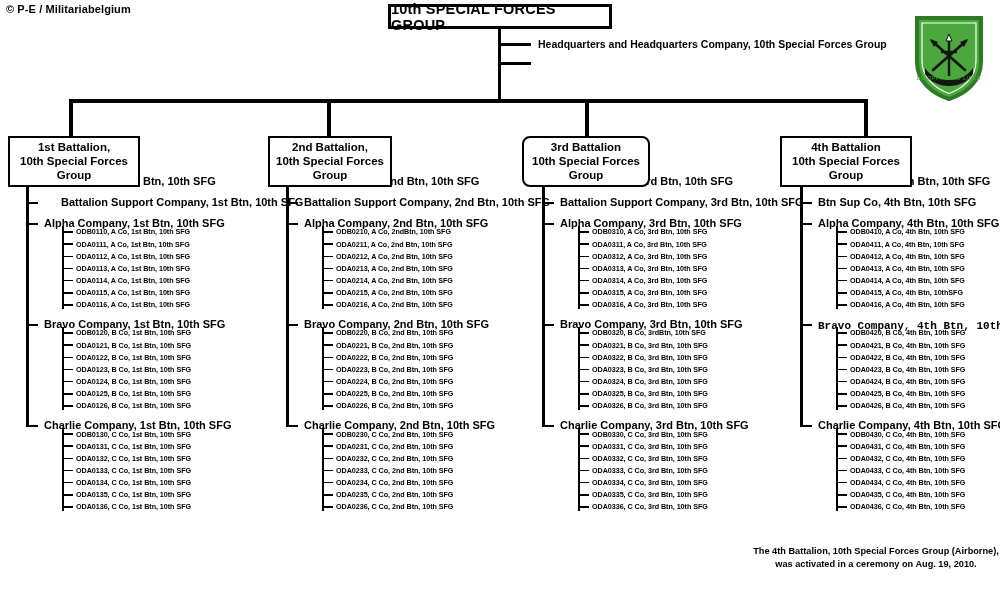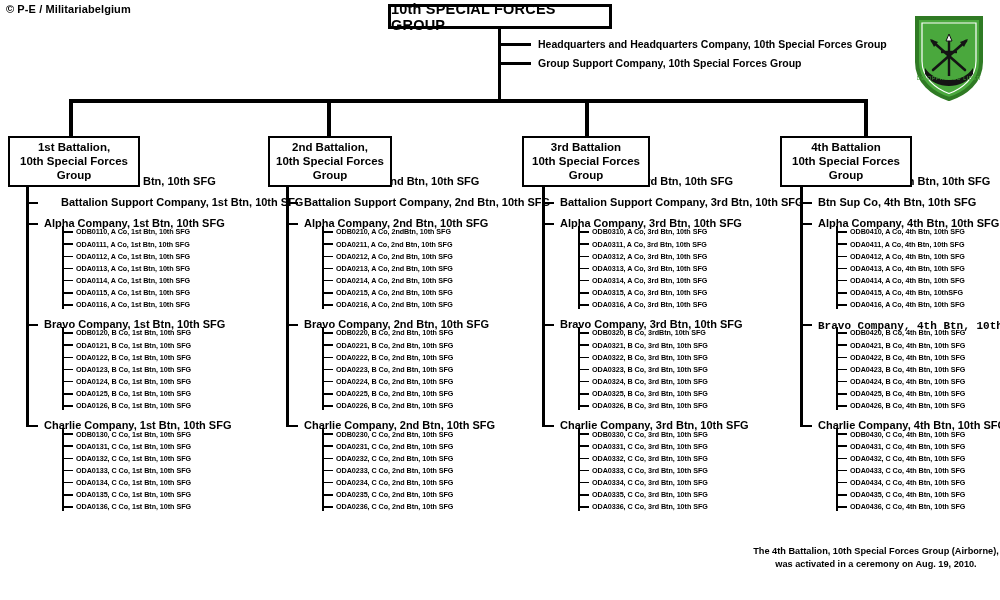--- a/index.html
+++ b/index.html
@@ -124,21 +124,20 @@
   <div class="credit">© P-E / Militariabelgium</div>
 
   <div class="title-box">10th SPECIAL FORCES GROUP</div>
 
   <div class="vline" style="left:498px; top:29px; height:72px;"></div>
 
   <div class="hline" style="left:498px; top:43px; width:33px;"></div>
   <div class="group-item" style="left:538px; top:38px;">Headquarters and Headquarters Company, 10th Special Forces Group</div>
 
   <div class="hline" style="left:498px; top:62px; width:33px;"></div>
-  <div class="group-item" style="left:538px; top:57px;">Group Support Company, 10th Special Forces Group</div>
 
   <div class="hline" style="left:69px; top:99px; width:799px; height:4px;"></div>
 
   <div class="vline" style="left:69px; top:99px; height:38px; width:4px;"></div>
   <div class="vline" style="left:327px; top:99px; height:38px; width:4px;"></div>
   <div class="vline" style="left:585px; top:99px; height:38px; width:4px;"></div>
   <div class="vline" style="left:864px; top:99px; height:38px; width:4px;"></div>
 
   <div id="bn-container">
       <div class="bn-box" style="position: absolute; left: 8px; top: 136px; width: 132px;">
@@ -254,21 +253,21 @@
       <div class="oda-label" style="position: absolute; left: 336px; top: 453.8px;">ODA0232, C Co, 2nd Btn,  10th SFG</div>
       <div class="oda-tick" style="position: absolute; left: 322px; top: 469.75px;"></div>
       <div class="oda-label" style="position: absolute; left: 336px; top: 465.95px;">ODA0233, C Co, 2nd Btn,  10th SFG</div>
       <div class="oda-tick" style="position: absolute; left: 322px; top: 481.9px;"></div>
       <div class="oda-label" style="position: absolute; left: 336px; top: 478.1px;">ODA0234, C Co, 2nd Btn,  10th SFG</div>
       <div class="oda-tick" style="position: absolute; left: 322px; top: 494.05px;"></div>
       <div class="oda-label" style="position: absolute; left: 336px; top: 490.25px;">ODA0235, C Co, 2nd Btn,  10th SFG</div>
       <div class="oda-tick" style="position: absolute; left: 322px; top: 506.2px;"></div>
       <div class="oda-label" style="position: absolute; left: 336px; top: 502.4px;">ODA0236, C Co, 2nd Btn,  10th SFG</div>
       <div class="spine" style="position: absolute; left: 286px; top: 162px; height: 264.1px;"></div>
-      <div class="bn-box" style="position: absolute; left: 522px; top: 136px; width: 128px;">
+      <div class="bn-box" style="position: absolute; left: 522px; top: 136px; width: 128px; border-radius: 8px;">
         <div>3rd Battalion</div>
         <div>10th Special Forces Group</div>
       </div>
       <div class="co-tick" style="position: absolute; left: 542px; top: 180.7px; width: 12px;"></div>
       <div class="co-label" style="position: absolute; left: 560px; top: 175px;">Battalion HHD, 3rd Btn, 10th SFG</div>
       <div class="co-tick" style="position: absolute; left: 542px; top: 201.7px; width: 12px;"></div>
       <div class="co-label" style="position: absolute; left: 560px; top: 196px;">Battalion  Support Company, 3rd Btn, 10th SFG</div>
       <div class="co-tick" style="position: absolute; left: 542px; top: 222.7px; width: 12px;"></div>
       <div class="co-label" style="position: absolute; left: 560px; top: 217px;">Alpha Company, 3rd Btn, 10th SFG</div>
       <div class="oda-spine" style="position: absolute; left: 578px; top: 226px; height: 83.05px;"></div>

